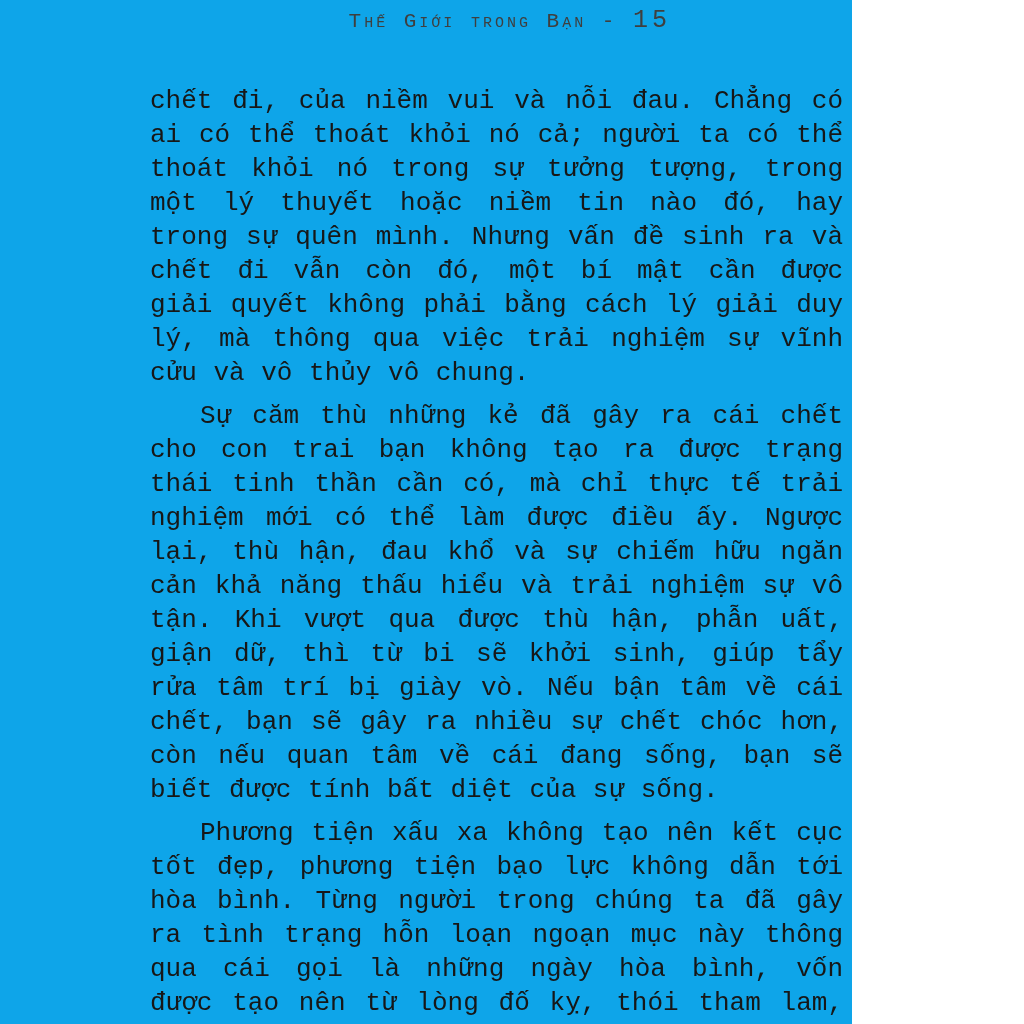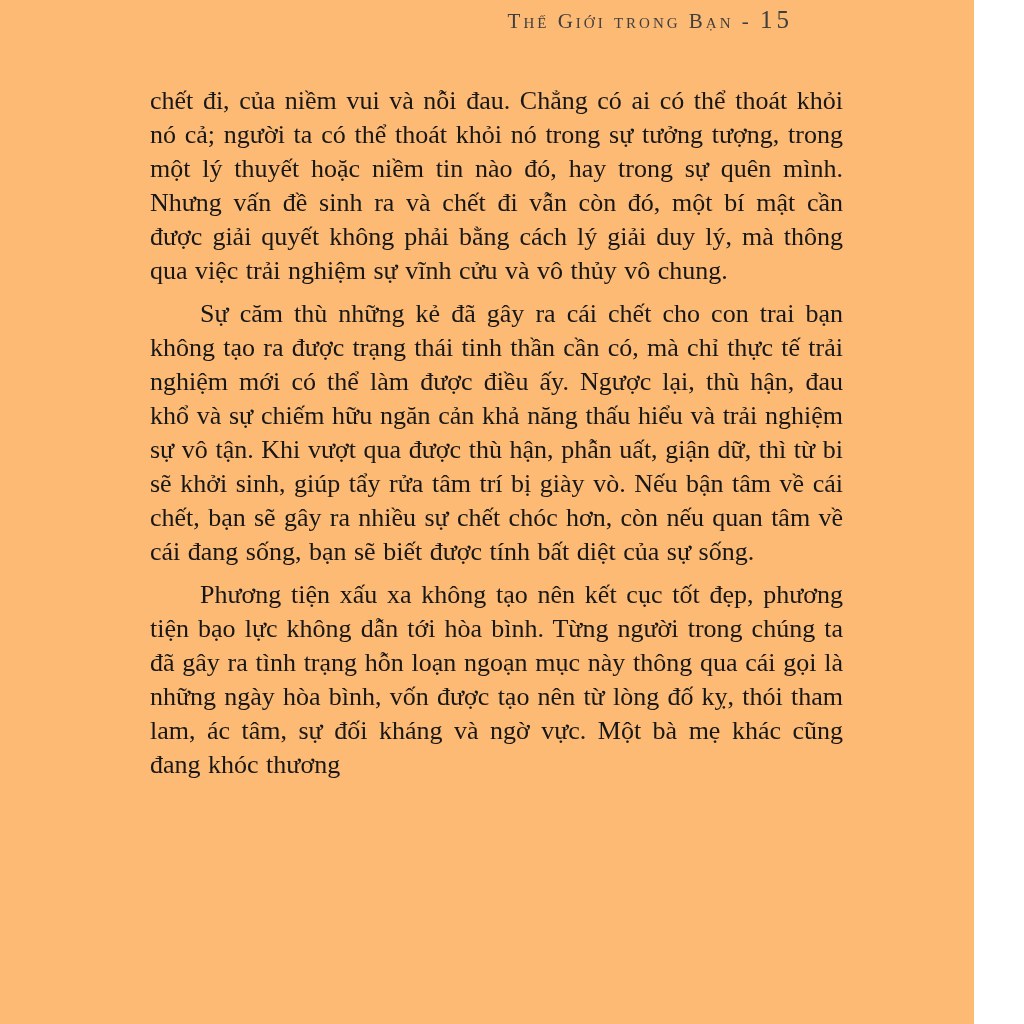--- a/index.html
+++ b/index.html
@@ -2,25 +2,25 @@
 <html><head>
 <meta charset="utf-8">
 <style>
   html, body {
     margin: 0;
     padding: 0;
     background: #ffffff;
   }
   .page {
     position: relative;
-    width: 974px;
+    width: 852px;
     height: 1024px;
-    background: #fdba74;
+    background: #0ea5e9;
     overflow: hidden;
-    font-family: Liberation Serif, serif;
+    font-family: Liberation Mono, monospace;
     color: #1b1b1b;
   }
   .running-header {
     position: absolute;
     top: 6px;
     left: 150px;
     right: 181px;
     text-align: right;
     font-variant: small-caps;
     font-size: 21px;

